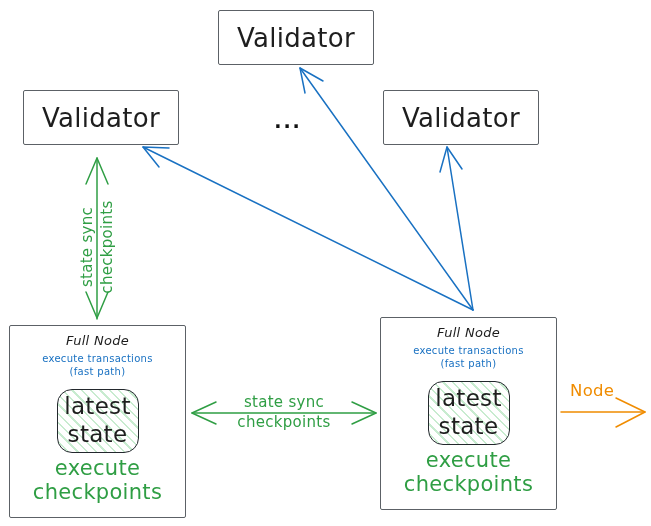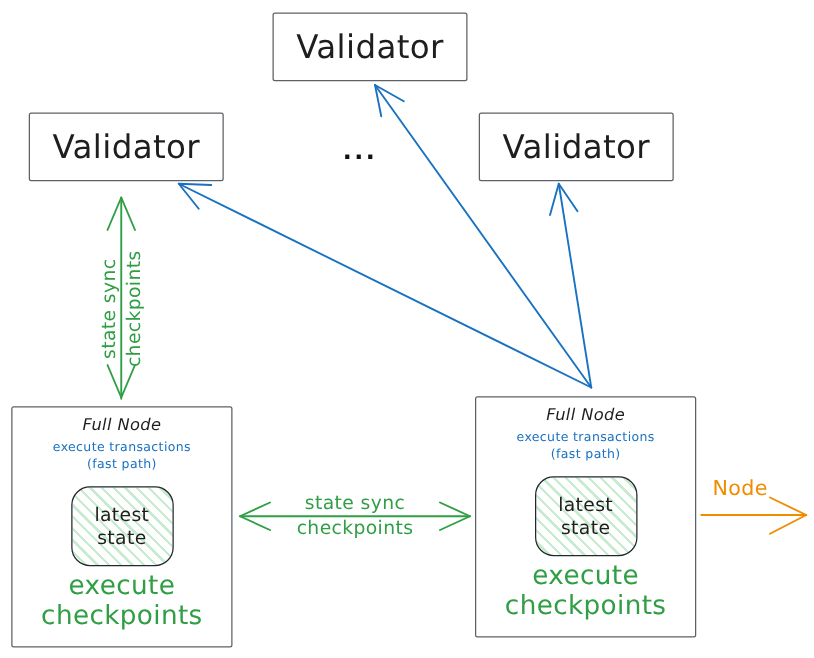--- a/index.html
+++ b/index.html
@@ -34,21 +34,21 @@
     width:177px; height:193px; display:flex; flex-direction:column;
     align-items:center; text-align:center; padding-top:7px;
   }
   #fn-left{left:9px; top:325px;}
   #fn-right{left:380px; top:317px;}
   .fn-title{font-size:13px; line-height:1.3; color:var(--ink);font-style:italic;}
   .fn-blue{color:var(--blue); font-size:10px; line-height:1.3; margin-top:2px;}
   .state-box{
     margin-top:11px; width:80px; height:62px; border:1.7px solid var(--state_border);
     border-radius:15px; display:flex; flex-direction:column; align-items:center;
-    justify-content:center; font-size:15px; line-height:1.2; color:var(--ink);
+    justify-content:center; font-size:23px; line-height:1.2; color:var(--ink);
     background:repeating-linear-gradient(45deg,
       rgba(110,204,130,0.38) 0px, rgba(110,204,130,0.38) 1.8px,
       rgba(255,255,255,0) 1.8px, rgba(255,255,255,0) 6.6px);
   }
   .fn-green{color:var(--green); font-size:21px; margin-top:auto; margin-bottom:13px;}
 
   .edge-label{position:absolute; font-size:15px; line-height:20px; white-space:nowrap;}
   #lbl-state-sync-vert{
     left:97px; top:247px; color:var(--green); text-align:center;
     transform:translate(-50%,-50%) rotate(-90deg);

